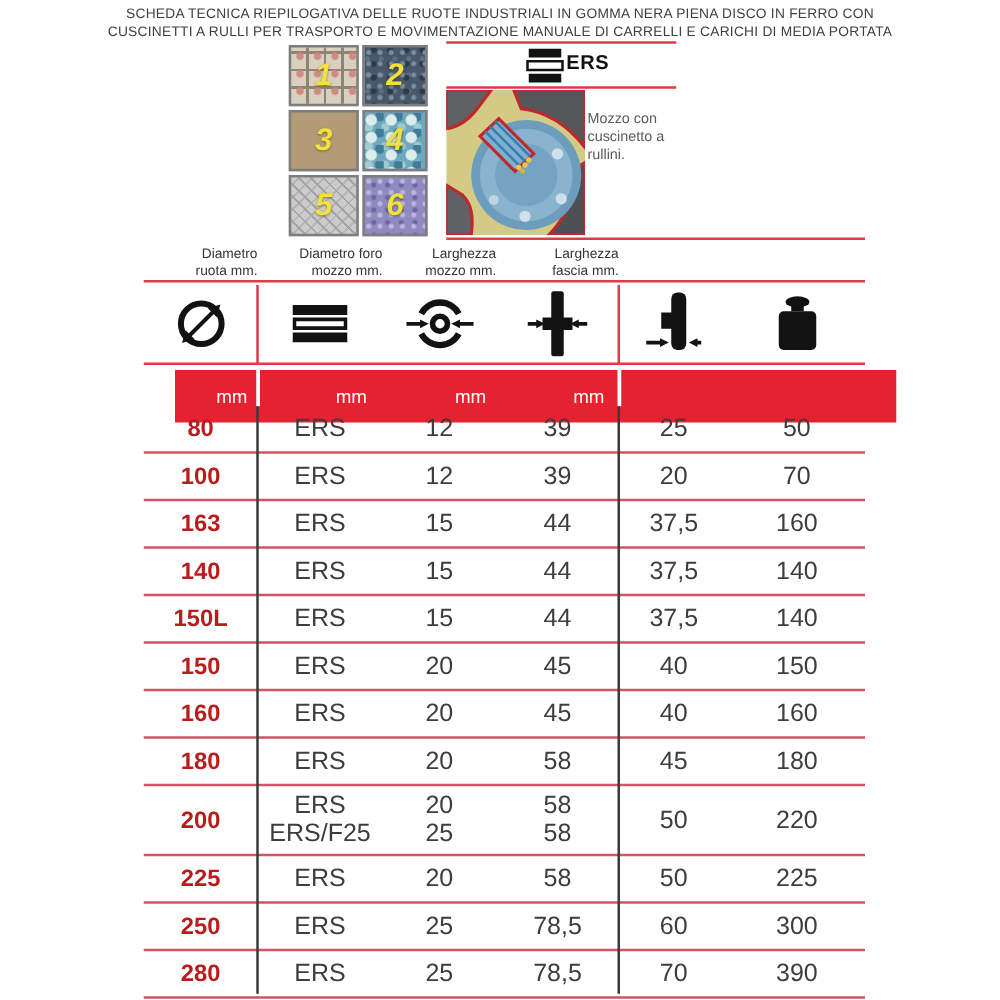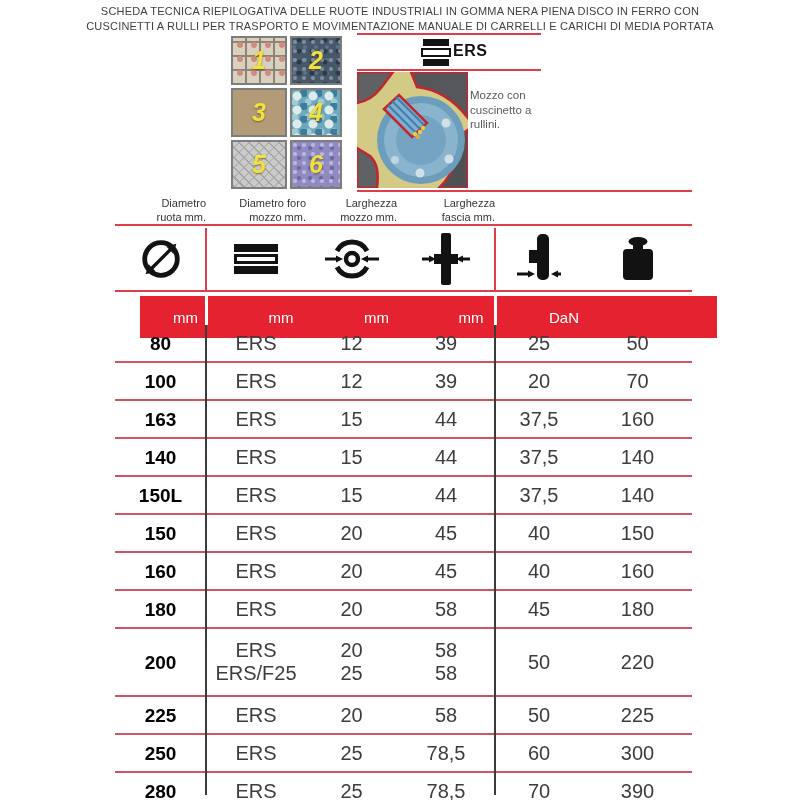--- a/index.html
+++ b/index.html
@@ -66,23 +66,23 @@
   .icell{display:flex;align-items:center;justify-content:center;}
   .icon-vdiv{position:absolute;top:33px;width:2px;height:64px;background:#df3b49;}
   .iv1{left:90px;} .iv2{left:379px;}
   .units{position:absolute;top:101px;left:0;width:577px;height:42px;background:#e52330;margin-left:25px;}
   .ucell{display:flex;align-items:center;justify-content:center;color:#fff;font-size:15px;}
   .ugap{position:absolute;top:101px;width:3px;height:29px;background:#fff;}
   .g1{left:90px;} .g2{left:379px;}
   .rows{position:absolute;top:130px;left:0;width:577px;}
   .t-row{display:grid;grid-template-columns:91px 100px 91px 98px 88px 109px;height:38px;
          border-bottom:2px solid #d25462;box-sizing:border-box;align-content:center;}
-  .t-row.tall{height:68px;}
+  .t-row.tall{height:56px;}
   .t-cell{text-align:center;font-size:20px;color:#3d3d3d;line-height:23px;align-self:center;}
-  .t-cell.first{font-weight:bold;color:#000000;font-size:19px;}
+  .t-cell.first{font-weight:bold;color:#b91c1c;font-size:19px;}
   .vdiv{position:absolute;top:130px;height:470px;width:2px;background:#3b3b3b;}
   .v1{left:90px;} .v2{left:379px;}
 </style>
 </head>
 <body>
 
 <div class="sheet">
 
   <div class="title">
     <div>SCHEDA TECNICA RIEPILOGATIVA DELLE RUOTE INDUSTRIALI IN GOMMA NERA PIENA DISCO IN FERRO CON</div>
@@ -226,21 +226,20 @@
       </div>
     </div>
     <div class="icon-vdiv iv1"></div>
     <div class="icon-vdiv iv2"></div>
 
     <div class="units t-grid">
       <div class="ucell">mm</div>
       <div class="ucell">mm</div>
       <div class="ucell">mm</div>
       <div class="ucell">mm</div>
-      <div class="ucell">DaN</div>
     </div>
     <div class="ugap g1"></div>
     <div class="ugap g2"></div>
 
     <div class="rows">
         <div class="t-row">
           <div class="t-cell first">
             <div>80</div>
           </div>
           <div class="t-cell">

